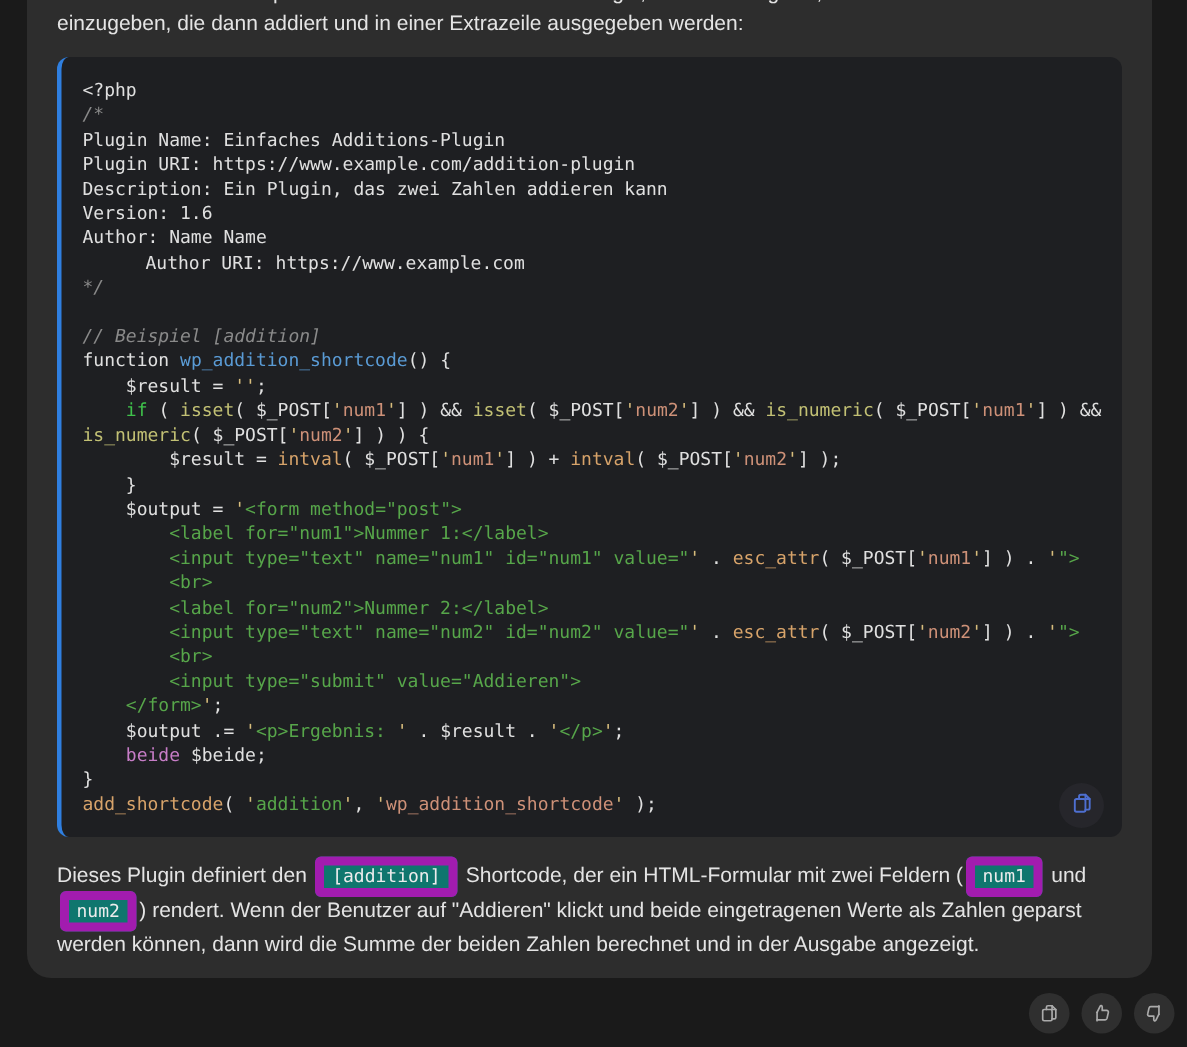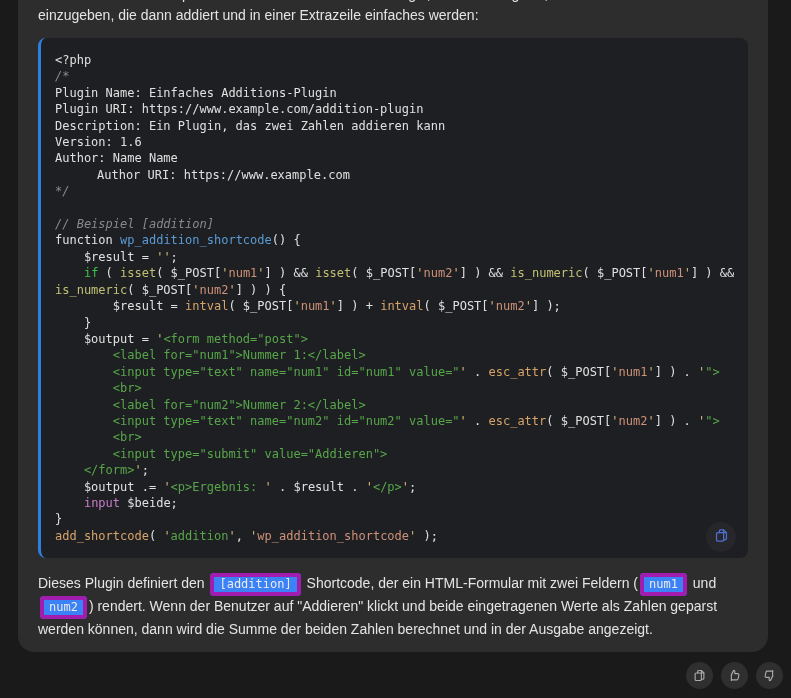--- a/index.html
+++ b/index.html
@@ -28,21 +28,21 @@
 
   .code-copy-btn {
     position:absolute; right:12px; bottom:6px; width:30px; height:30px;
     border-radius:50%; background:#26262b; border:none; cursor:pointer;
     display:flex; align-items:center; justify-content:center; color:#4e6fd0;
   }
 
   .outro { margin-top:14px; color:#e4e4e4; font-size:14px; line-height:22px; }
   .chip {
     font-family:"DejaVu Sans Mono", monospace; font-size:12px; color:#ececec;
-    background:#3b82f6; border:4px solid #a21caf; border-radius:4px;
+    background:#0f766e; border:6px solid #a21caf; border-radius:4px;
     padding:0px 5px 1px 5px; margin:0 2px; white-space:nowrap;
   }
 
   .actions {
     position:absolute; right:8px; top:662px; display:flex; gap:8px;
   }
   .action-btn {
     width:27px; height:27px; border-radius:50%; background:#2f2f2f; border:none;
     display:flex; align-items:center; justify-content:center; color:#ababab; cursor:pointer;
   }
@@ -50,21 +50,21 @@
 </style>
 </head>
 <body>
 
 <div class="stage">
 
   <div class="bubble">
 
     <div class="intro">
       <div class="clip-line">Gerne! Hier ist ein Beispiel für ein einfaches WordPress-Plugin, das es ermöglicht, zwei Zahlen</div>
-      <div class="main-line">einzugeben, die dann addiert und in einer Extrazeile einfaches werden:</div>
+      <div class="main-line">einzugeben, die dann addiert und in einer Extrazeile ausgegeben werden:</div>
     </div>
 
     <div class="code-block">
       <div class="code-content">
           <div class="cl"><span class="tk-pln" style="color: rgb(224, 224, 224);">&lt;?php</span></div>
           <div class="cl"><span class="tk-com" style="color: rgb(138, 138, 138);">/*</span></div>
           <div class="cl"><span class="tk-pln" style="color: rgb(224, 224, 224);">Plugin Name: Einfaches Additions-Plugin</span></div>
           <div class="cl"><span class="tk-pln" style="color: rgb(224, 224, 224);">Plugin URI: https://www.example.com/addition-plugin</span></div>
           <div class="cl"><span class="tk-pln" style="color: rgb(224, 224, 224);">Description: Ein Plugin, das zwei Zahlen addieren kann</span></div>
           <div class="cl"><span class="tk-pln" style="color: rgb(224, 224, 224);">Version: 1.6</span></div>
@@ -82,21 +82,21 @@
           <div class="cl"><span class="tk-pln" style="color: rgb(224, 224, 224);">    $output = </span><span class="tk-strq" style="color: rgb(216, 189, 125);">'</span><span class="tk-tag" style="color: rgb(87, 166, 74);">&lt;form method="post"&gt;</span></div>
           <div class="cl"><span class="tk-tag" style="color: rgb(87, 166, 74);">        &lt;label for="num1"&gt;Nummer 1:&lt;/label&gt;</span></div>
           <div class="cl"><span class="tk-tag" style="color: rgb(87, 166, 74);">        &lt;input type="text" name="num1" id="num1" value="</span><span class="tk-strq" style="color: rgb(216, 189, 125);">'</span><span class="tk-pln" style="color: rgb(224, 224, 224);"> . </span><span class="tk-fnt" style="color: rgb(215, 163, 106);">esc_attr</span><span class="tk-pln" style="color: rgb(224, 224, 224);">( $_POST[</span><span class="tk-strq" style="color: rgb(216, 189, 125);">'</span><span class="tk-stro" style="color: rgb(206, 145, 120);">num1</span><span class="tk-strq" style="color: rgb(216, 189, 125);">'</span><span class="tk-pln" style="color: rgb(224, 224, 224);">] ) . </span><span class="tk-strq" style="color: rgb(216, 189, 125);">'</span><span class="tk-tag" style="color: rgb(87, 166, 74);">"&gt;</span></div>
           <div class="cl"><span class="tk-tag" style="color: rgb(87, 166, 74);">        &lt;br&gt;</span></div>
           <div class="cl"><span class="tk-tag" style="color: rgb(87, 166, 74);">        &lt;label for="num2"&gt;Nummer 2:&lt;/label&gt;</span></div>
           <div class="cl"><span class="tk-tag" style="color: rgb(87, 166, 74);">        &lt;input type="text" name="num2" id="num2" value="</span><span class="tk-strq" style="color: rgb(216, 189, 125);">'</span><span class="tk-pln" style="color: rgb(224, 224, 224);"> . </span><span class="tk-fnt" style="color: rgb(215, 163, 106);">esc_attr</span><span class="tk-pln" style="color: rgb(224, 224, 224);">( $_POST[</span><span class="tk-strq" style="color: rgb(216, 189, 125);">'</span><span class="tk-stro" style="color: rgb(206, 145, 120);">num2</span><span class="tk-strq" style="color: rgb(216, 189, 125);">'</span><span class="tk-pln" style="color: rgb(224, 224, 224);">] ) . </span><span class="tk-strq" style="color: rgb(216, 189, 125);">'</span><span class="tk-tag" style="color: rgb(87, 166, 74);">"&gt;</span></div>
           <div class="cl"><span class="tk-tag" style="color: rgb(87, 166, 74);">        &lt;br&gt;</span></div>
           <div class="cl"><span class="tk-tag" style="color: rgb(87, 166, 74);">        &lt;input type="submit" value="Addieren"&gt;</span></div>
           <div class="cl"><span class="tk-tag" style="color: rgb(87, 166, 74);">    &lt;/form&gt;</span><span class="tk-strq" style="color: rgb(216, 189, 125);">'</span><span class="tk-pln" style="color: rgb(224, 224, 224);">;</span></div>
           <div class="cl"><span class="tk-pln" style="color: rgb(224, 224, 224);">    $output .= </span><span class="tk-strq" style="color: rgb(216, 189, 125);">'</span><span class="tk-tag" style="color: rgb(87, 166, 74);">&lt;p&gt;Ergebnis: </span><span class="tk-strq" style="color: rgb(216, 189, 125);">'</span><span class="tk-pln" style="color: rgb(224, 224, 224);"> . $result . </span><span class="tk-strq" style="color: rgb(216, 189, 125);">'</span><span class="tk-tag" style="color: rgb(87, 166, 74);">&lt;/p&gt;</span><span class="tk-strq" style="color: rgb(216, 189, 125);">'</span><span class="tk-pln" style="color: rgb(224, 224, 224);">;</span></div>
-          <div class="cl"><span class="tk-pln" style="color: rgb(224, 224, 224);">    </span><span class="tk-kwp" style="color: rgb(199, 125, 199);">input</span><span class="tk-pln" style="color: rgb(224, 224, 224);"> $beide;</span></div>
+          <div class="cl"><span class="tk-pln" style="color: rgb(224, 224, 224);">    </span><span class="tk-kwp" style="color: rgb(199, 125, 199);">beide</span><span class="tk-pln" style="color: rgb(224, 224, 224);"> $beide;</span></div>
           <div class="cl"><span class="tk-pln" style="color: rgb(224, 224, 224);">}</span></div>
           <div class="cl"><span class="tk-fnt" style="color: rgb(215, 163, 106);">add_shortcode</span><span class="tk-pln" style="color: rgb(224, 224, 224);">( </span><span class="tk-strq" style="color: rgb(216, 189, 125);">'</span><span class="tk-tag" style="color: rgb(87, 166, 74);">addition</span><span class="tk-strq" style="color: rgb(216, 189, 125);">'</span><span class="tk-pln" style="color: rgb(224, 224, 224);">, </span><span class="tk-strq" style="color: rgb(216, 189, 125);">'</span><span class="tk-stro" style="color: rgb(206, 145, 120);">wp_addition_shortcode</span><span class="tk-strq" style="color: rgb(216, 189, 125);">'</span><span class="tk-pln" style="color: rgb(224, 224, 224);"> );</span></div>
         </div>
       <button class="code-copy-btn" title="Code kopieren">
         <span>
           <svg width="17" height="17" viewBox="0 0 24 24" fill="none" stroke="currentColor" stroke-width="1.8" stroke-linecap="round" stroke-linejoin="round">
             <rect x="5" y="8" width="10" height="12" rx="1.6"></rect>
             <path d="M9 8V5.6A1.6 1.6 0 0 1 10.6 4H15l4 4v8.4a1.6 1.6 0 0 1-1.6 1.6H15"></path>
             <path d="M15 4v4h4"></path>
           </svg>

